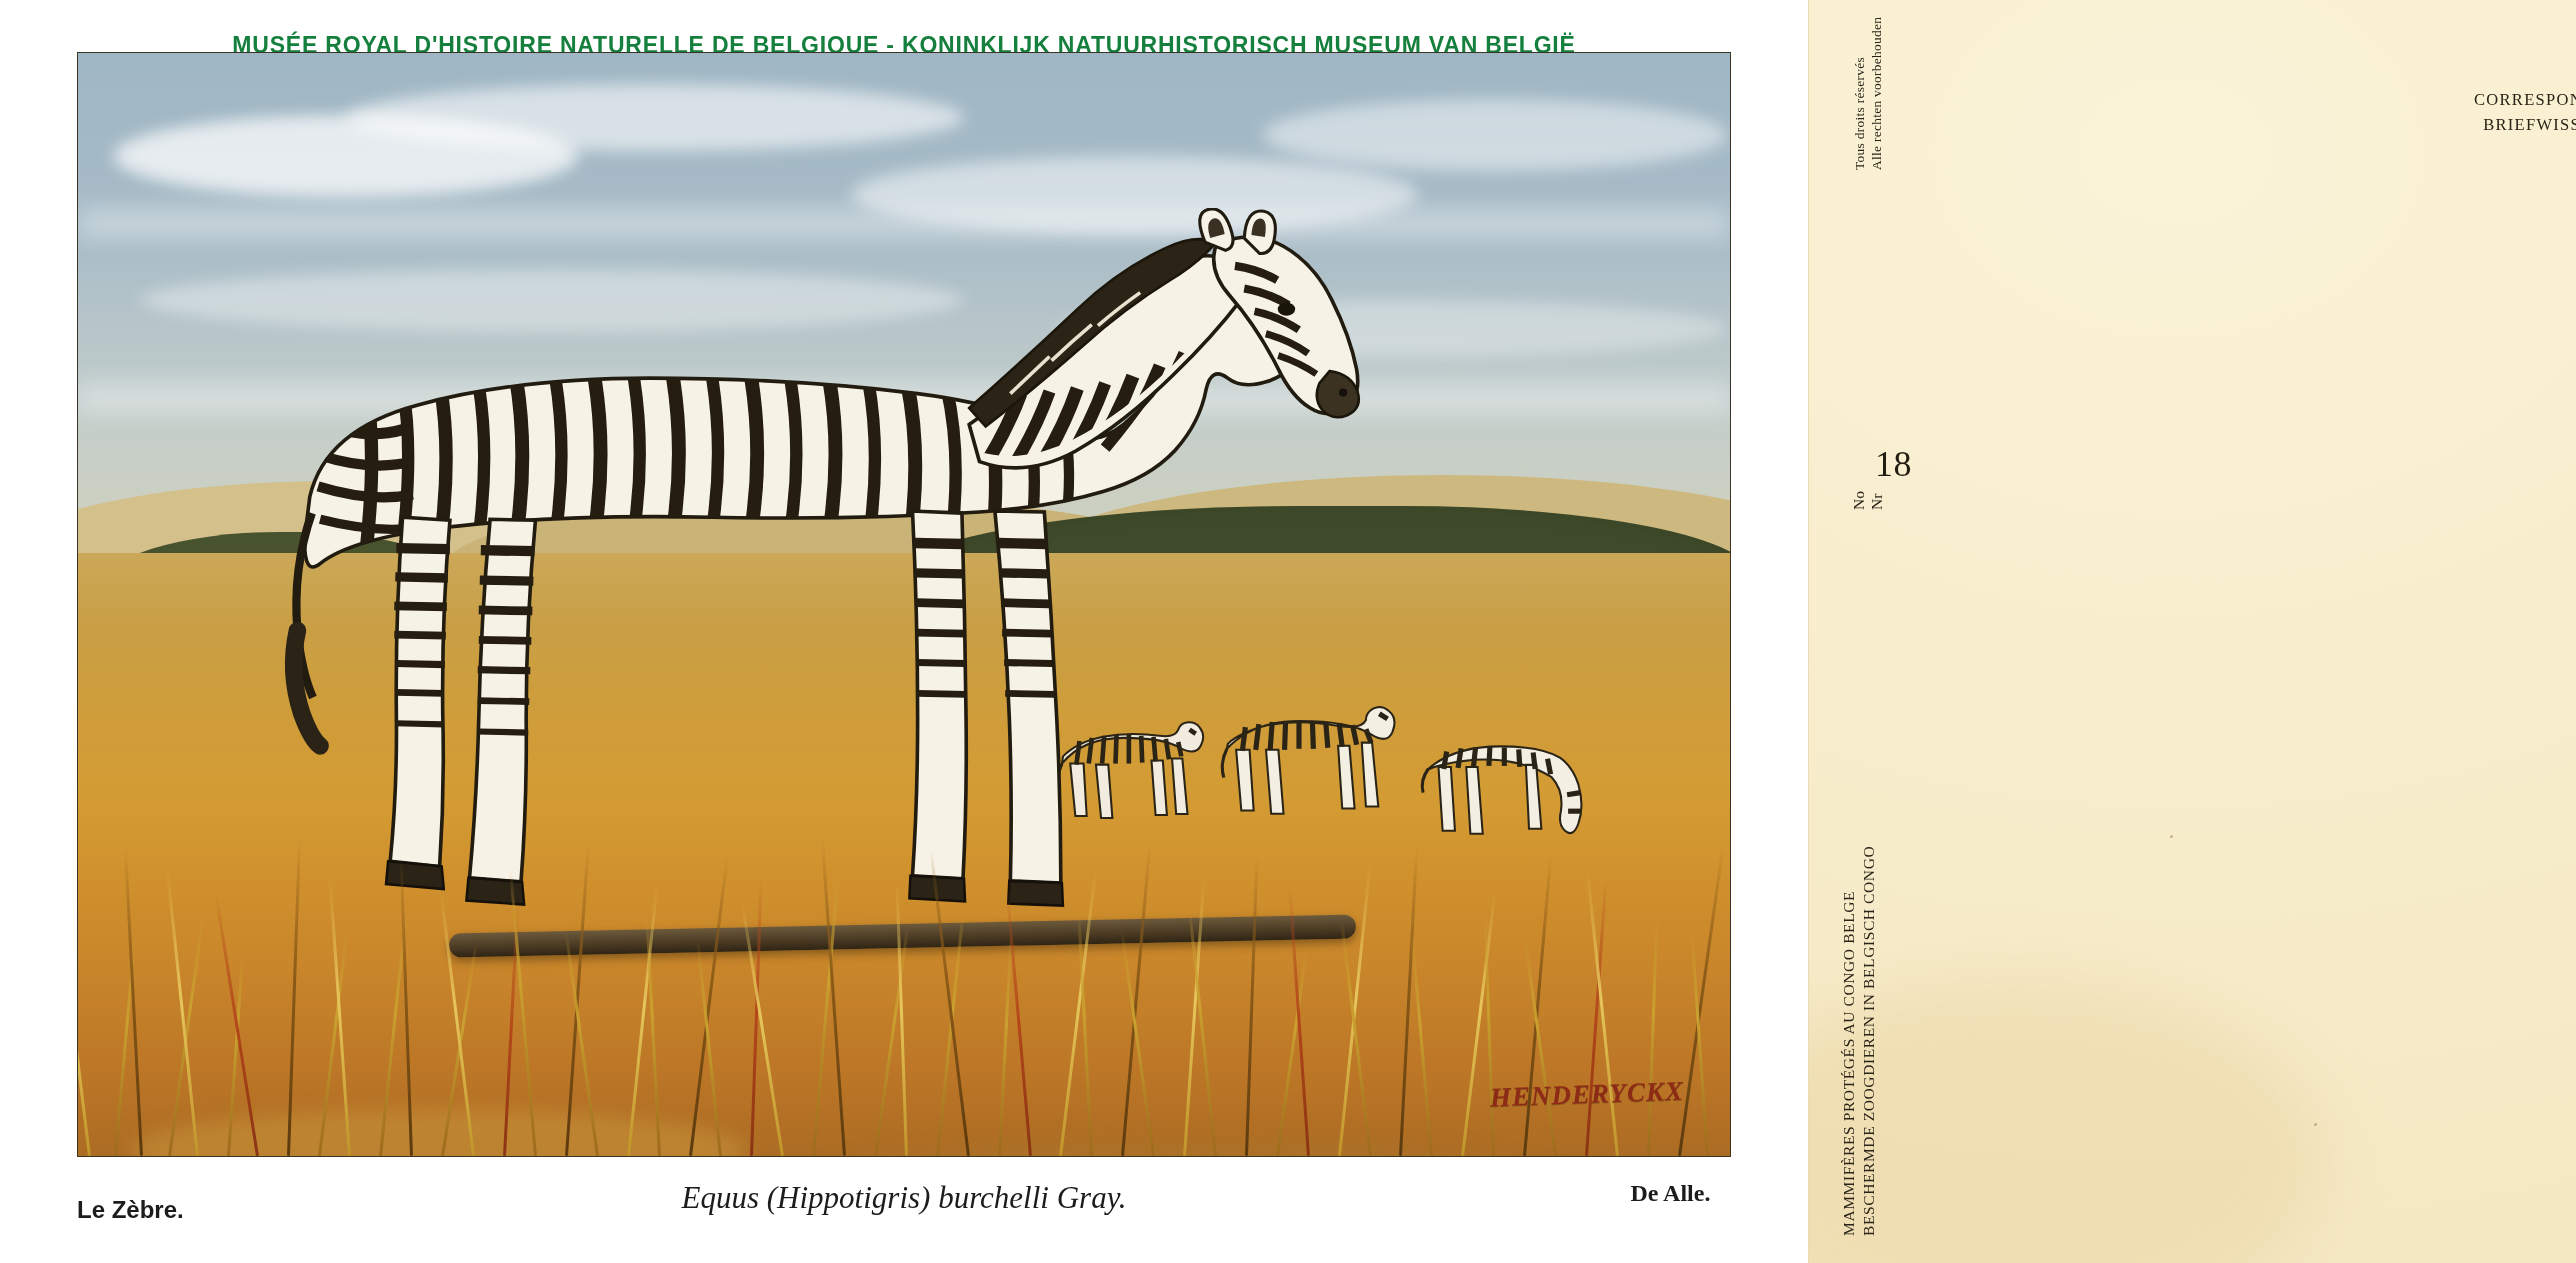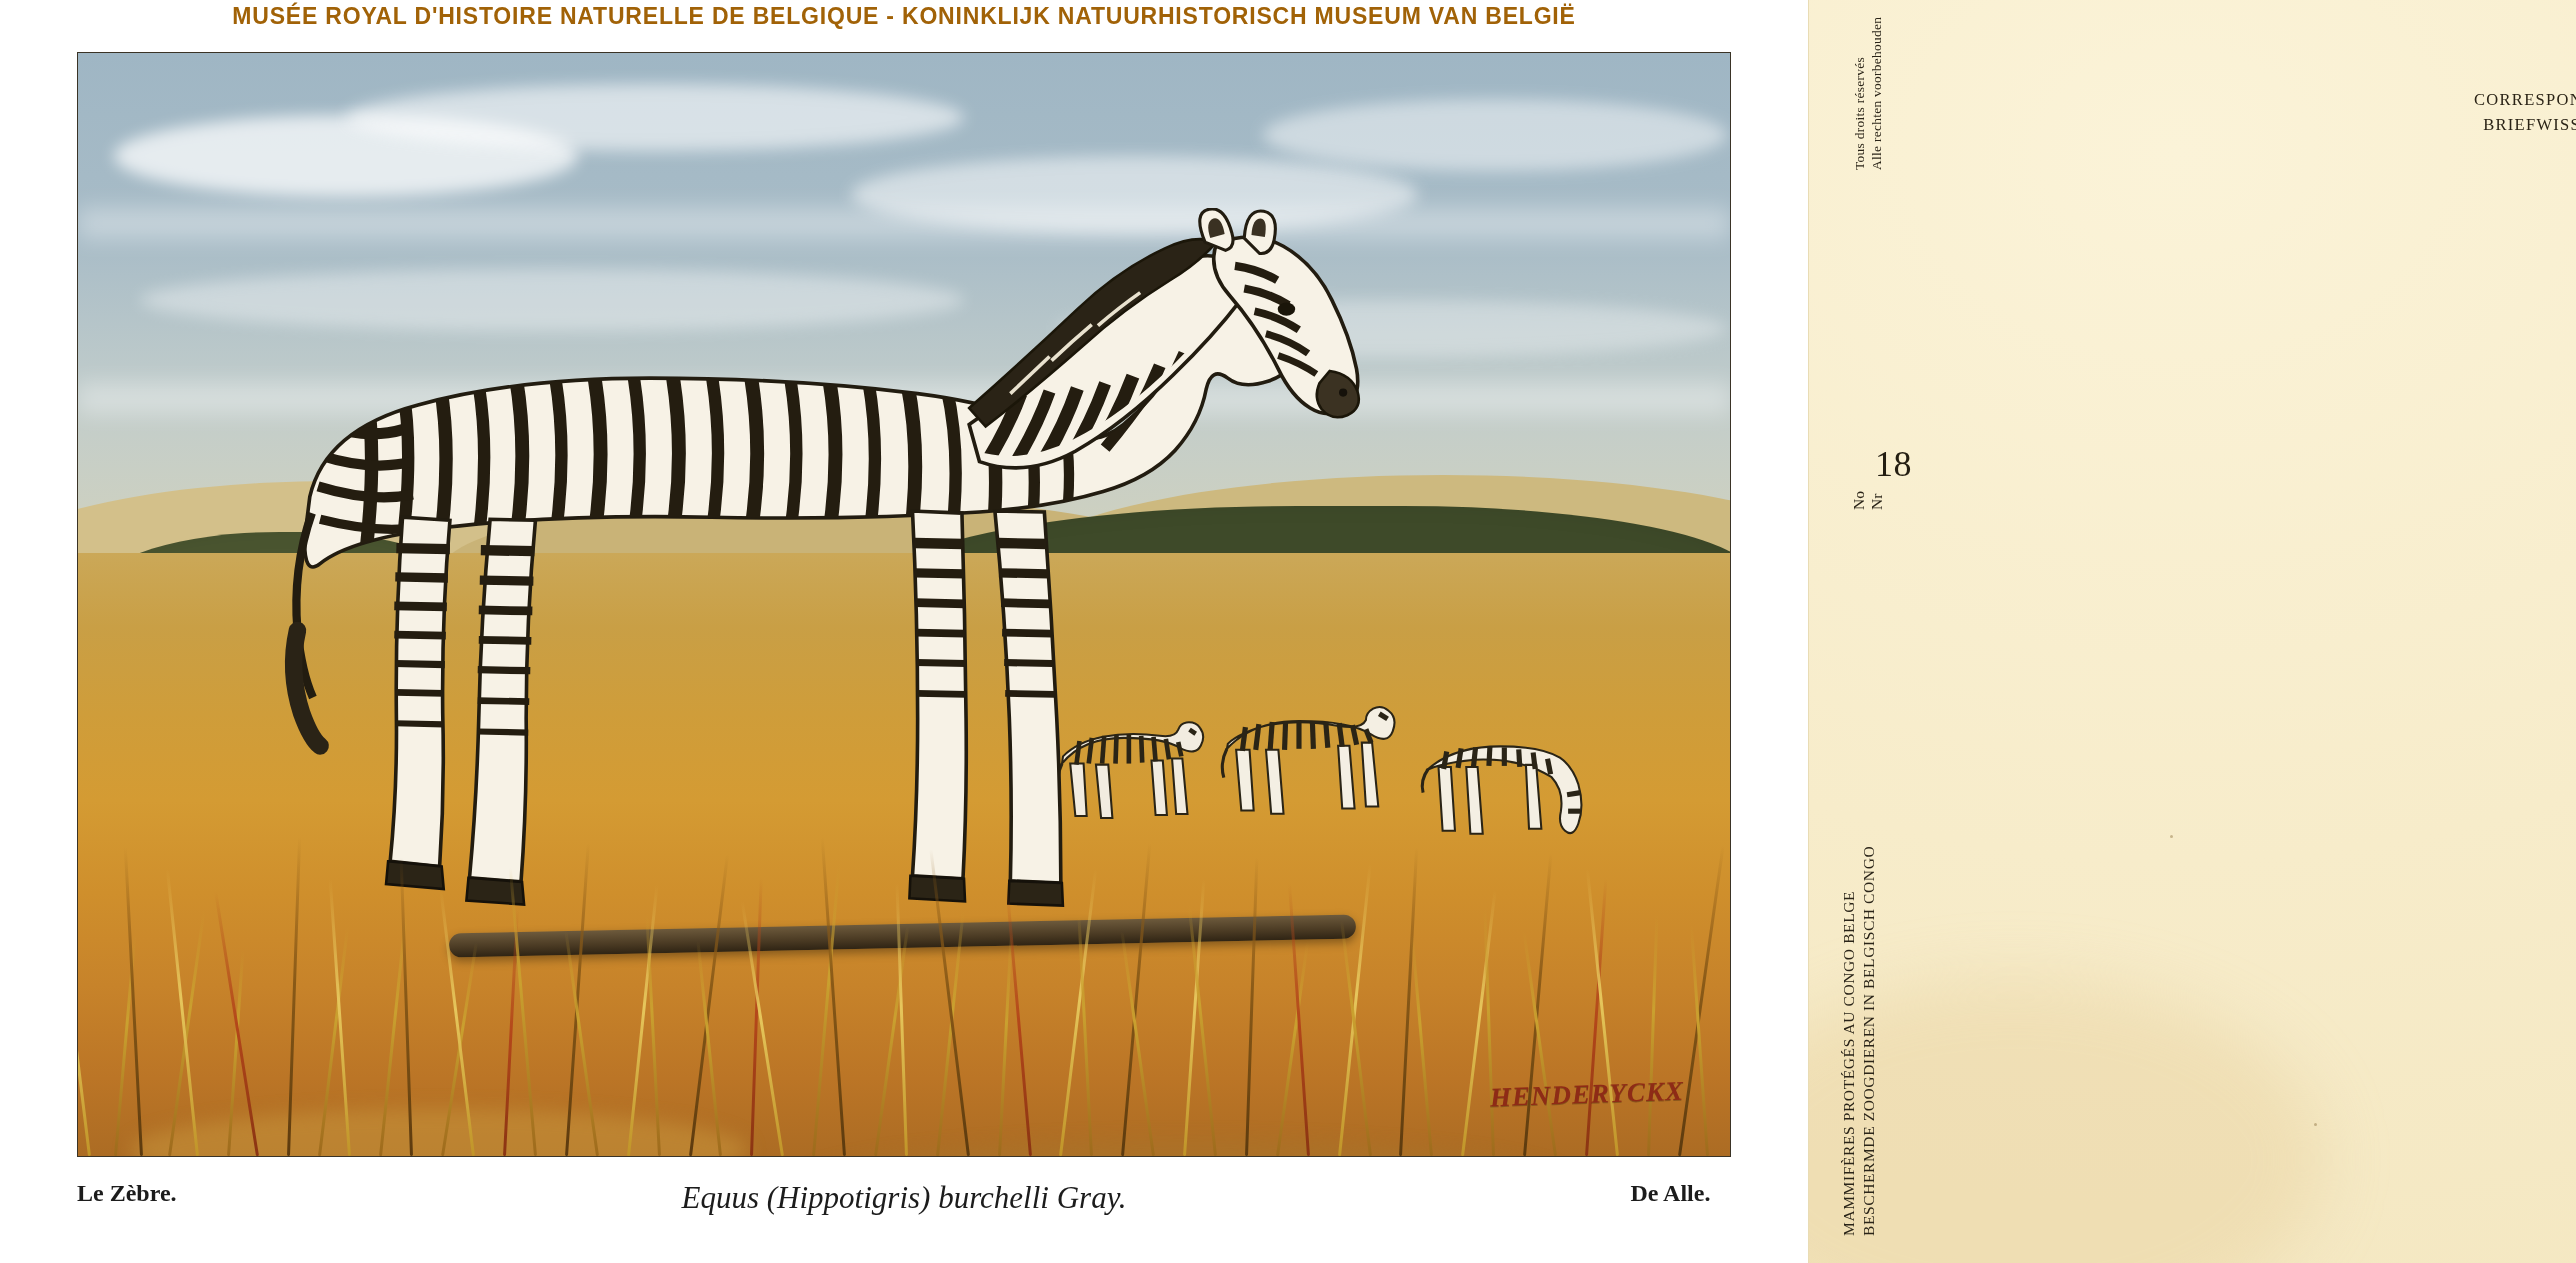--- a/index.html
+++ b/index.html
@@ -22,29 +22,29 @@
   
   .card-front {
     position: relative;
     width: 1808px;
     height: 1264px;
     background: #ffffff;
     flex: 0 0 auto;
   }
   .museum-header {
     position: absolute;
-    top: 3px;
+    top: 32px;
     left: 0;
     width: 1808px;
     text-align: center;
     font-family: "Liberation Sans", sans-serif;
     font-weight: bold;
     font-size: 23px;
     letter-spacing: 0.8px;
-    color: #a16207;
+    color: #15803d;
     white-space: nowrap;
   }
 
   .plate {
     position: absolute;
     left: 77px;
     top: 52px;
     width: 1654px;
     height: 1105px;
     border: 1.5px solid #3a3326;
@@ -168,22 +168,22 @@
     transform: rotate(-2deg);
     text-shadow: 0 1px 0 rgba(0,0,0,.25);
   }
 
   
   .caption-row {
     position: absolute;
     left: 77px; top: 1180px; width: 1654px; height: 41px;
   }
   .cap-left {
-    position: absolute; left: 0; top: 0;
-    font-family: Liberation Serif, serif;
+    position: absolute; left: 0; top: 16px;
+    font-family: Liberation Sans, sans-serif;
     font-weight: bold; font-size: 24px; color: #1c1c1c;
   }
   .cap-center {
     position: absolute; left: 0; top: 0; width: 1654px; text-align: center;
     font-family: "Liberation Serif", serif;
     font-style: italic; font-size: 31px; color: #1c1c1c;
   }
   .cap-right {
     position: absolute; right: 20.6px; top: 0;
     font-family: "Liberation Serif", serif;

